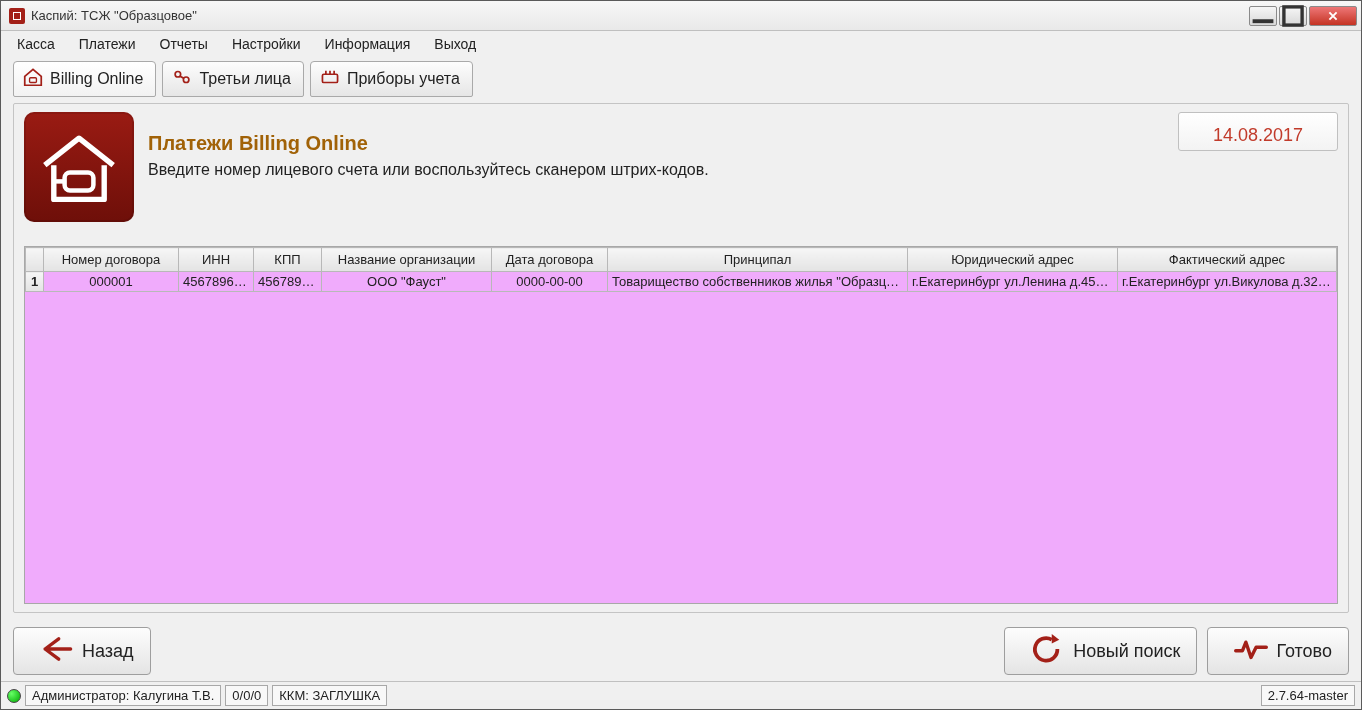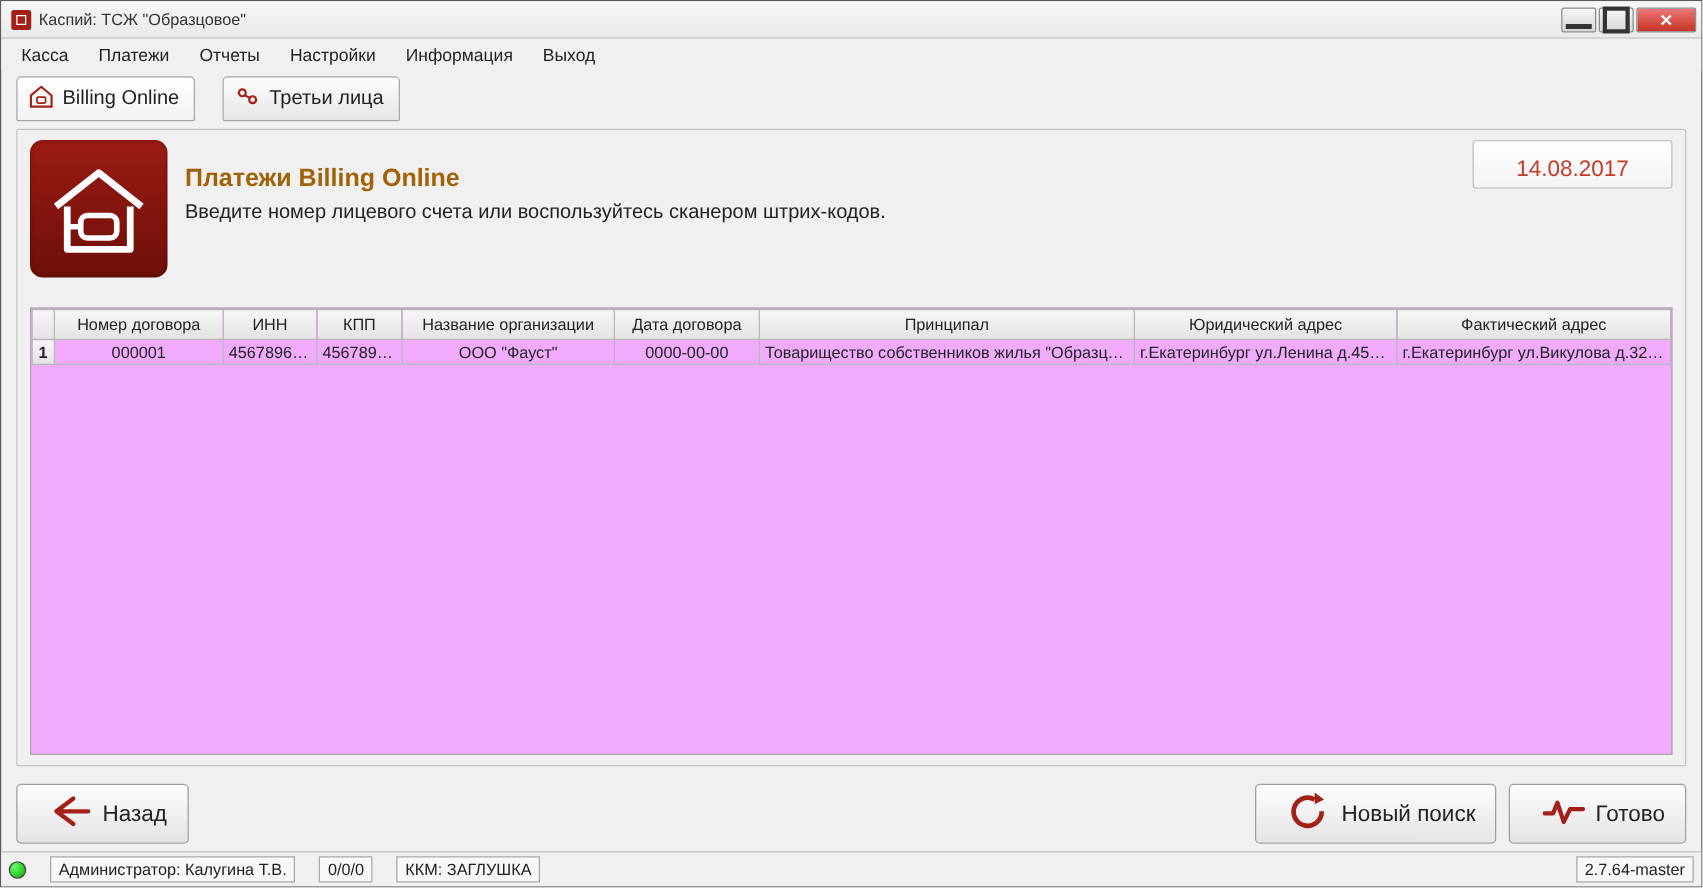--- a/index.html
+++ b/index.html
@@ -8,21 +8,21 @@
   .titlebar { height: 30px; background: linear-gradient(#f7f7f7,#e9e9e9); display: flex; align-items: center; border-bottom: 1px solid #bfbfbf; }
   .title-icon { width: 16px; height: 16px; margin: 0 6px 0 8px; background: #a32018; border-radius: 2px; position: relative; }
   .title-icon::after { content:""; position:absolute; inset:4px; border:1px solid #fff;}
   .title-text { flex: 1; font-size: 13px; color: #333; }
   .winbtns { display: flex; height: 20px; margin-right: 4px; gap: 2px;}
   .winbtn { width: 28px; height: 20px; border: 1px solid #8a8a8a; background: linear-gradient(#f6f6f6,#d8d8d8); display:flex; align-items:center; justify-content:center; font-size:10px; border-radius:2px;}
   .winbtn.close { background: linear-gradient(#e77,#c43323); color:#fff; width:48px;}
   .winbtn.close svg path{stroke:#fff;}
   .menubar { height: 26px; display: flex; align-items: center; padding: 0 4px; gap: 0; background:#f0f0f0;}
   .menubar .menu-item { padding: 2px 12px; font-size: 14px; color:#222; cursor:default;}
-  .tabbar { height: 40px; display: flex; align-items: flex-end; padding: 0 12px; gap: 22px; }
+  .tabbar { height: 40px; display: flex; align-items: flex-end; padding: 0 12px; gap: 6px; }
   .tab { height: 36px; padding: 0 12px 0 8px; display:flex; align-items:center; gap:6px; border:1px solid #a9a9a9; border-radius: 4px 4px 2px 2px; background: linear-gradient(#fdfdfd,#e6e6e6); font-size:16px; color:#222;}
   .tab.active { background: linear-gradient(#fff,#f2f2f2); }
   .tab svg { width:22px; height:22px; }
   .content { flex:1; margin: 6px 12px 4px 12px; border:1px solid #c4c4c4; background:#f0f0f0; display:flex; flex-direction:column; padding:8px 10px 8px 10px; border-radius:2px;}
   .header-row { display:flex; align-items:flex-start; }
   .big-icon { width:110px; height:110px; border-radius:10px; background: linear-gradient(#9a1b13,#6e0f09); display:flex; align-items:center; justify-content:center; box-shadow: inset 0 0 0 2px rgba(0,0,0,.1);}
   .big-icon svg{ width:90px; height:90px;}
   .header-texts { flex:1; padding: 20px 10px 0 14px;}
   .header-title { font-size:20px; font-weight:bold; color:#a16207; margin-bottom:6px;}
   .header-sub { font-size:16px; color:#222;}
@@ -32,21 +32,21 @@
   .table-wrap { flex:1; margin-top:24px; border:1px solid #a8a8a8; background:#f0abfc; overflow:auto;}
   table { border-collapse: collapse; width:100%; table-layout:fixed;}
   th, td { border:1px solid #b8b8b8; padding:2px 4px; font-size:13px; text-align:left; white-space:nowrap; overflow:hidden; text-overflow:ellipsis;}
   th { background: linear-gradient(#f6f6f6,#e3e3e3); text-align:center; font-weight:normal; height:24px;}
   td { height:20px;text-align:center;}
   th.corner, td.rownum { width:18px; text-align:center; background:linear-gradient(#f6f6f6,#e3e3e3);}
   td.rownum { font-weight:bold;}
   .button-row { display:flex; padding: 10px 12px 6px 12px; align-items:center;}
   .btn { height:48px; padding: 0 16px 0 26px; display:flex; align-items:center; gap:8px; border:1px solid #9e9e9e; border-radius:4px; background: linear-gradient(#fdfdfd,#e4e4e4); font-size:18px; color:#222;}
   .btn svg { width:34px; height:30px;}
-  .statusbar { height:28px; display:flex; align-items:center; padding:12px 6px; gap:19px; background:#f0f0f0; border-top:1px solid #c0c0c0;}
+  .statusbar { height:28px; display:flex; align-items:center; padding:12px 6px; gap:4px; background:#f0f0f0; border-top:1px solid #c0c0c0;}
   .status-led { width:14px; height:14px; border-radius:50%; background: radial-gradient(circle at 30% 30%, #6f6, #0a0); border:1px solid #444;}
   .status-cell { border:1px solid #a8a8a8; padding:2px 6px; font-size:13px; background:#f8f8f8;}
   .status-spacer { flex:1;}
   col.c-num{width:135px;} col.c-inn{width:75px;} col.c-kpp{width:68px;} col.c-org{width:170px;} col.c-date{width:116px;}
   col.c-princ{width:300px;} col.c-legal{width:210px;} col.c-actual{width:auto;}
 </style>
 </head>
 <body>
 
 <div class="window">
@@ -94,20 +94,29 @@
     </div>
     <div class="tab">
       <span>
         <svg viewBox="0 0 32 32">
             <circle cx="10" cy="12" r="4" fill="none" stroke="#a32018" stroke-width="2.5"></circle>
             <circle cx="22" cy="20" r="4" fill="none" stroke="#a32018" stroke-width="2.5"></circle>
             <path d="M13 15 L19 18" stroke="#a32018" stroke-width="2.5"></path>
           </svg>
       </span>
       <span>Третьи лица</span>
+    </div>
+    <div class="tab">
+      <span>
+        <svg viewBox="0 0 32 32">
+            <rect x="5" y="12" width="22" height="12" rx="2" fill="none" stroke="#a32018" stroke-width="2.5"></rect>
+            <path d="M10 12 V7 M16 12 V7 M22 12 V7" stroke="#a32018" stroke-width="2.5"></path>
+          </svg>
+      </span>
+      <span>Приборы учета</span>
     </div>
   </div>
 
   <div class="content">
     <div class="header-row">
       <div class="big-icon">
         <svg viewBox="0 0 100 100">
           <path d="M12 48 L50 18 L88 48" fill="none" stroke="#fff" stroke-width="6" stroke-linejoin="round"></path>
           <path d="M22 48 V86 H78 V48" fill="none" stroke="#fff" stroke-width="6" stroke-linejoin="round"></path>
           <rect x="34" y="56" width="32" height="20" rx="6" fill="none" stroke="#fff" stroke-width="5"></rect>

